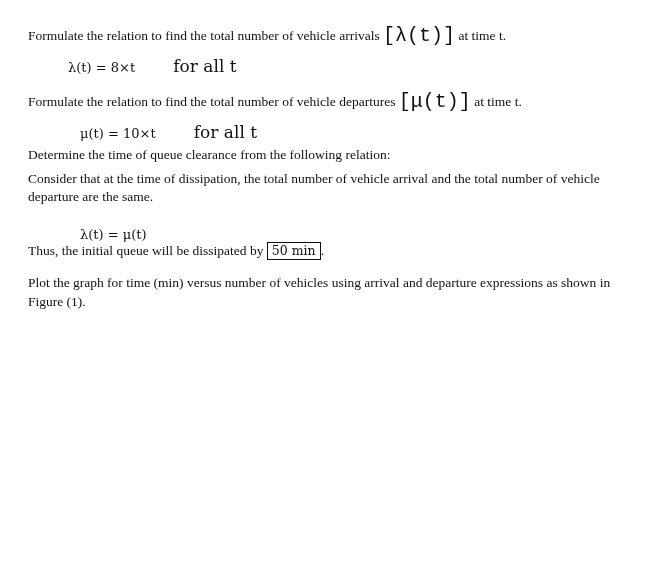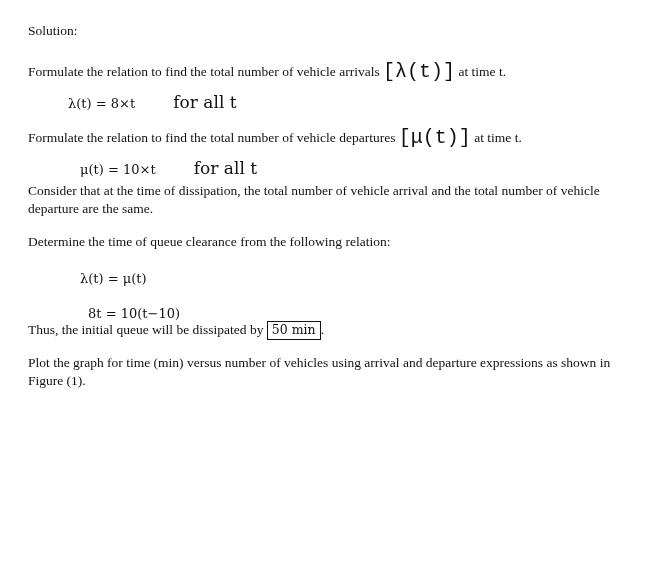--- a/index.html
+++ b/index.html
@@ -69,21 +69,20 @@
   }
   .eqline { white-space: nowrap; }
   .sub-muline { margin-bottom: 4px; }
   .grp { margin-bottom: 0; margin-top: 20px; }
 </style>
 </head>
 <body>
 
 <div class="page">
 
-  <div class="block solution-label">Solution:</div>
 
   <div class="block tight para">
     <span>Formulate the relation to find the total number of vehicle arrivals</span>
     <span class="brk">[λ(t)]</span>
     <span>at time t.</span>
   </div>
 
   <div class="eq eq-indent-1">
     <span class="eqline">λ(t) = 8×t</span>
     <span class="forall">for all t</span>
@@ -95,26 +94,25 @@
     <span>at time t.</span>
   </div>
 
   <div class="eq eq-indent-2 sub-muline">
     <span class="eqline">μ(t) = 10×t</span>
     <span class="forall">for all t</span>
   </div>
 
 
 
+  <div class="block tight para">Determine the time of queue clearance from the following relation:</div>
+
   <div class="block para">Consider that at the time of dissipation, the total number of vehicle arrival and the total number of vehicle departure are the same.</div>
 
-  <div class="block tight para">Determine the time of queue clearance from the following relation:</div>
-
   <div class="eq eq-indent-2 grp">λ(t) = μ(t)</div>
-  <div class="eq eq-indent-3 grp">8t = 10(t−10)</div>
 
   <div class="block para">
     <span>Thus, the initial queue will be dissipated by</span>
     <span class="boxed">50 min</span><span>.</span>
   </div>
 
   <div class="block para">Plot the graph for time (min) versus number of vehicles using arrival and departure expressions as shown in Figure (1).</div>
 
 </div>
 

